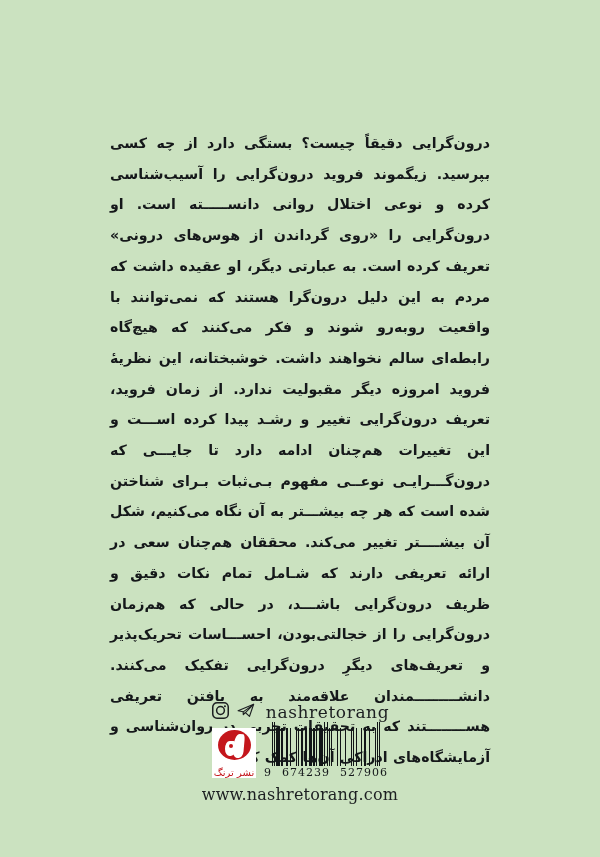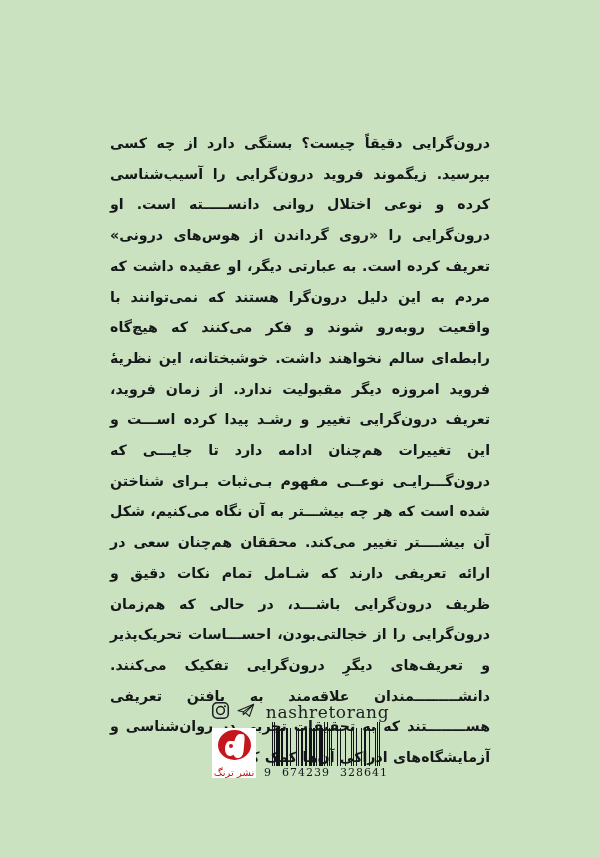--- a/index.html
+++ b/index.html
@@ -277,22 +277,23 @@
             <i class="sp" style="width: 4.6px;"></i>
             <i style="width: 1.15px;"></i>
             <i class="sp" style="width: 1.15px;"></i>
             <i class="guard" style="width: 1.15px;"></i>
             <i class="sp" style="width: 1.15px;"></i>
             <i class="guard" style="width: 1.15px;"></i>
           </div>
         <div id="barcode-digits">
           <span>9</span>
           <span>674239</span>
-          <span>328641</span>
+          <span>527906</span>
         </div>
       </div>
 
     </div>
 
+    <div id="website-text">www.nashretorang.com</div>
 
   </div>
 
 </div>
 
 </body></html>

